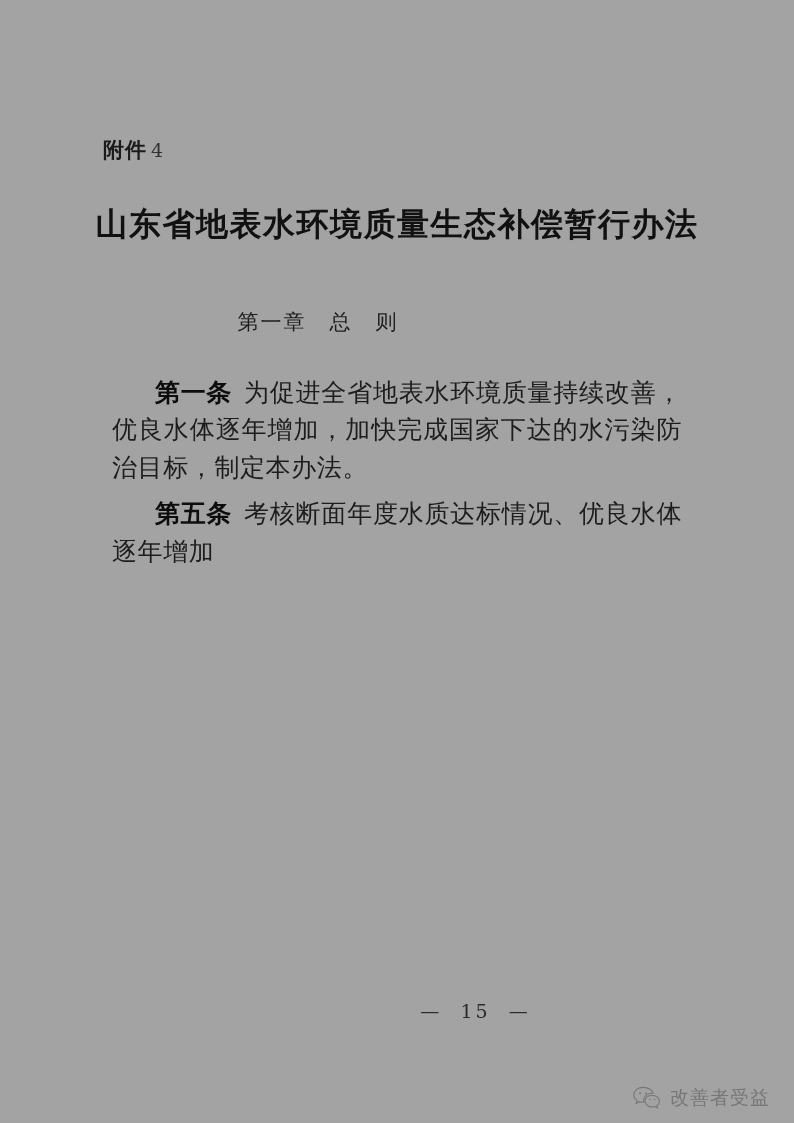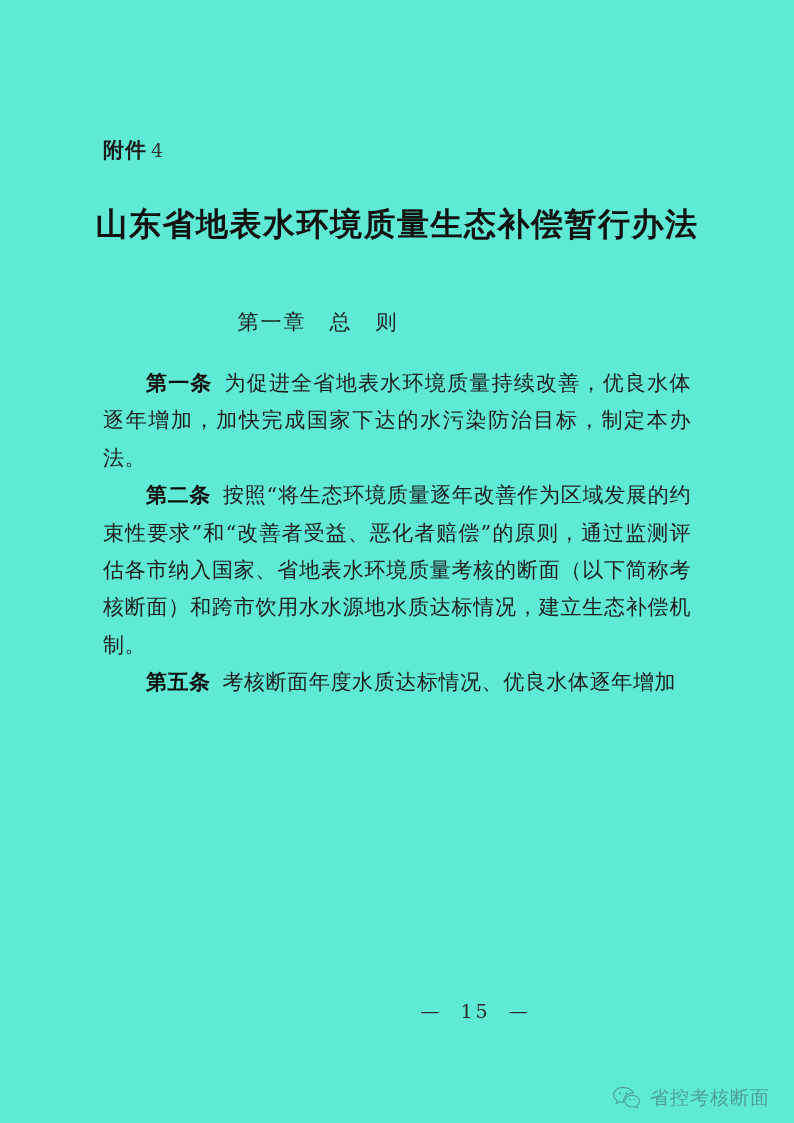--- a/index.html
+++ b/index.html
@@ -9,21 +9,21 @@
     background: #ffffff;
   }
   body {
     font-family: "DejaVu Serif", "Liberation Serif", serif;
     color: #1c1c1c;
   }
   .page {
     position: relative;
     width: 794px;
     height: 1123px;
-    background: #5eead4;
+    background: #a3a3a3;
     overflow: hidden;
     box-sizing: border-box;
   }
 
   
   .attachment-label {
     position: absolute;
     left: 103px;
     top: 136px;
     font-family: "DejaVu Sans", "Liberation Sans", sans-serif;
@@ -72,22 +72,22 @@
   }
 
   
   .body-text {
     position: absolute;
     left: 103px;
     top: 365px;
     width: 588px;
   }
   .para {
-    margin: 0;
-    font-size: 21px;
+    margin: 9px;
+    font-size: 25px;
     line-height: 37.4px;
     text-align: justify;
     text-align-last: left;
     text-justify: inter-character;
     letter-spacing: 0.6px;
     color: #1d1d1d;
     text-indent: 43px;
   }
   .para .art-no {
     font-family: "DejaVu Sans", "Liberation Sans", sans-serif;
@@ -150,37 +150,36 @@
   </div>
 
   <div class="doc-title">山东省地表水环境质量生态补偿暂行办法</div>
 
   <div class="chapter-heading">第一章　总　则</div>
 
   <div class="body-text">
 
     <p class="para"><span class="art-no">第一条</span><span>为促进全省地表水环境质量持续改善，优良水体逐年增加，加快完成国家下达的水污染防治目标，制定本办法。</span></p>
 
-    <p class="para"><span class="art-no">第二条</span><span>按照“将生态环境质量逐年改善作为区域发展的约束性要求”和“改善者受益、恶化者赔偿”的原则，通过监测评估各市纳入国家、省地表水环境质量考核的断面（以下简称考核断面）和跨市饮用水水源地水质达标情况，建立生态补偿机制。</span></p>
 
 
 
     <p class="para"><span class="art-no">第五条</span><span>考核断面年度水质达标情况、优良水体逐年增加</span></p>
 
   </div>
 
   <div class="page-number">—  15  —</div>
 
   <div class="watermark">
     <span class="wechat-icon">
       <svg viewBox="0 0 30 26" width="30" height="26" xmlns="http://www.w3.org/2000/svg">
         <path d="M11 2.4C5.9 2.4 1.8 5.7 1.8 9.8c0 2.3 1.3 4.4 3.4 5.8l-.9 2.7 3.1-1.6c1.1.3 2.3.5 3.6.5.3 0 .6 0 .9-.03-.2-.6-.3-1.2-.3-1.9 0-3.9 3.8-7 8.5-7 .3 0 .6 0 .9.04C20.3 4.9 16.1 2.4 11 2.4z" fill="none" stroke="#3a3a3a" stroke-width="1.1"></path>
         <circle cx="8" cy="8.2" r="0.95" fill="#3a3a3a"></circle>
         <circle cx="14" cy="8.2" r="0.95" fill="#3a3a3a"></circle>
         <path d="M20.1 10.2c-4 0-7.2 2.6-7.2 5.9 0 3.2 3.2 5.9 7.2 5.9 1 0 1.9-.15 2.8-.42l2.6 1.35-.75-2.2c1.6-1.1 2.6-2.75 2.6-4.6 0-3.3-3.2-5.9-7.2-5.9z" fill="none" stroke="#3a3a3a" stroke-width="1.1"></path>
         <circle cx="17.9" cy="14.5" r="0.8" fill="#3a3a3a"></circle>
         <circle cx="22.5" cy="14.5" r="0.8" fill="#3a3a3a"></circle>
       </svg>
     </span>
-    <span class="wm-text">省控考核断面</span>
+    <span class="wm-text">改善者受益</span>
   </div>
 
 </div>
 
 </body></html>

